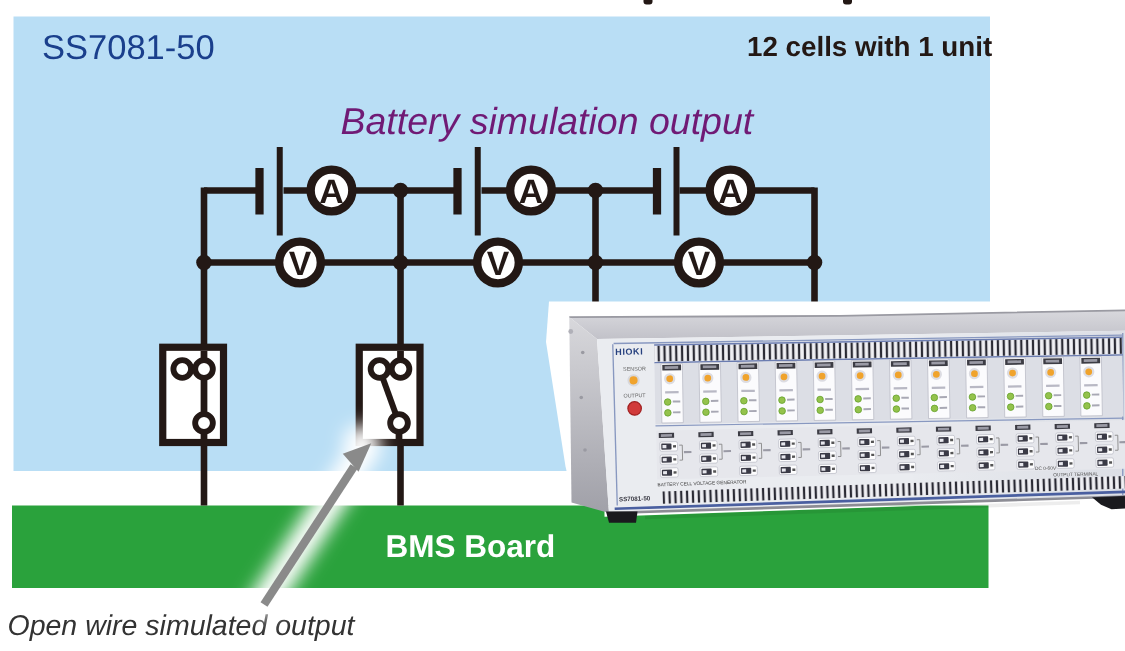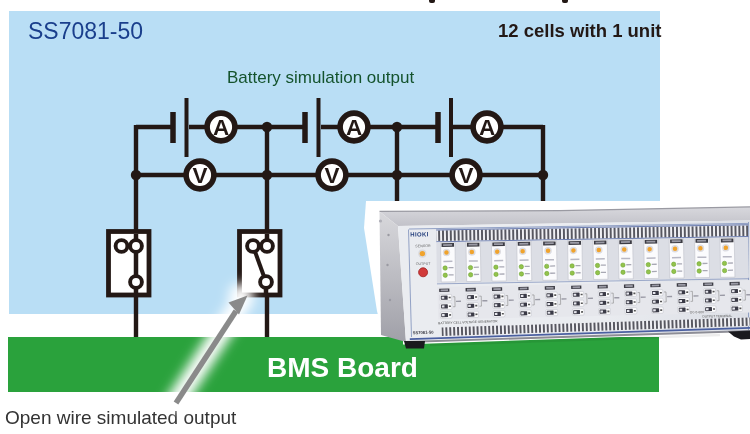--- a/index.html
+++ b/index.html
@@ -5,23 +5,23 @@
     font-family:"Liberation Sans", sans-serif; }
   .abs { position:absolute; }
 </style></head>
 <body>
 <div class="abs" style="left:9px; top:11px; width:651px; height:303px; background:#b9def5;"></div>
 <div class="abs" style="left:8px; top:337px; width:651px; height:55px; background:#2aa23c;"></div>
 <div class="abs" style="left:429px; top:0; width:6px; height:2.5px; background:#231815; border-radius:0 0 2px 2px;"></div>
 <div class="abs" style="left:562px; top:0; width:6px; height:2.5px; background:#231815; border-radius:0 0 2px 2px;"></div>
 <div class="abs" style="left:28px; top:20.3px; font-size:23px; line-height:1; color:#1a3f8c;">SS7081-50</div>
 <div class="abs" style="left:498px; top:22.4px; font-size:18.5px; line-height:1; color:#231815;font-weight:bold;">12 cells with 1 unit</div>
-<div class="abs" style="left:227px; top:68.7px; font-size:17px; line-height:1; color:#14532d;">Battery simulation output</div>
-<div class="abs" style="left:267px; top:353.8px; font-size:28px; line-height:1; font-weight:bold; color:#fff;">BMS Board</div>
-<div class="abs" style="left:5px; top:408px; font-size:19px; line-height:1; color:#333;">Open wire simulated output</div>
+<div class="abs" style="left:227px; top:68.7px; font-size:25px; line-height:1; color:#701a75;font-style:italic;">Battery simulation output</div>
+<div class="abs" style="left:257px; top:353.8px; font-size:21px; line-height:1; font-weight:bold; color:#fff;">BMS Board</div>
+<div class="abs" style="left:5px; top:408px; font-size:19px; line-height:1; color:#333;font-style:italic;">Open wire simulated output</div>
 <svg class="abs" style="left:0; top:0;" width="750" height="434" viewBox="0 0 750 434">
 <defs>
   <linearGradient id="gtop" x1="0" y1="0" x2="0" y2="1">
     <stop offset="0" stop-color="#d8d8dd"></stop>
         <stop offset="1" stop-color="#c2c2c9"></stop>
   </linearGradient>
   <linearGradient id="gshade" x1="0" y1="0" x2="1" y2="0">
     <stop offset="0" stop-color="#9aa0b4" stop-opacity="0"></stop>
         <stop offset="1" stop-color="#9aa0b4" stop-opacity="0.18"></stop>
   </linearGradient>

